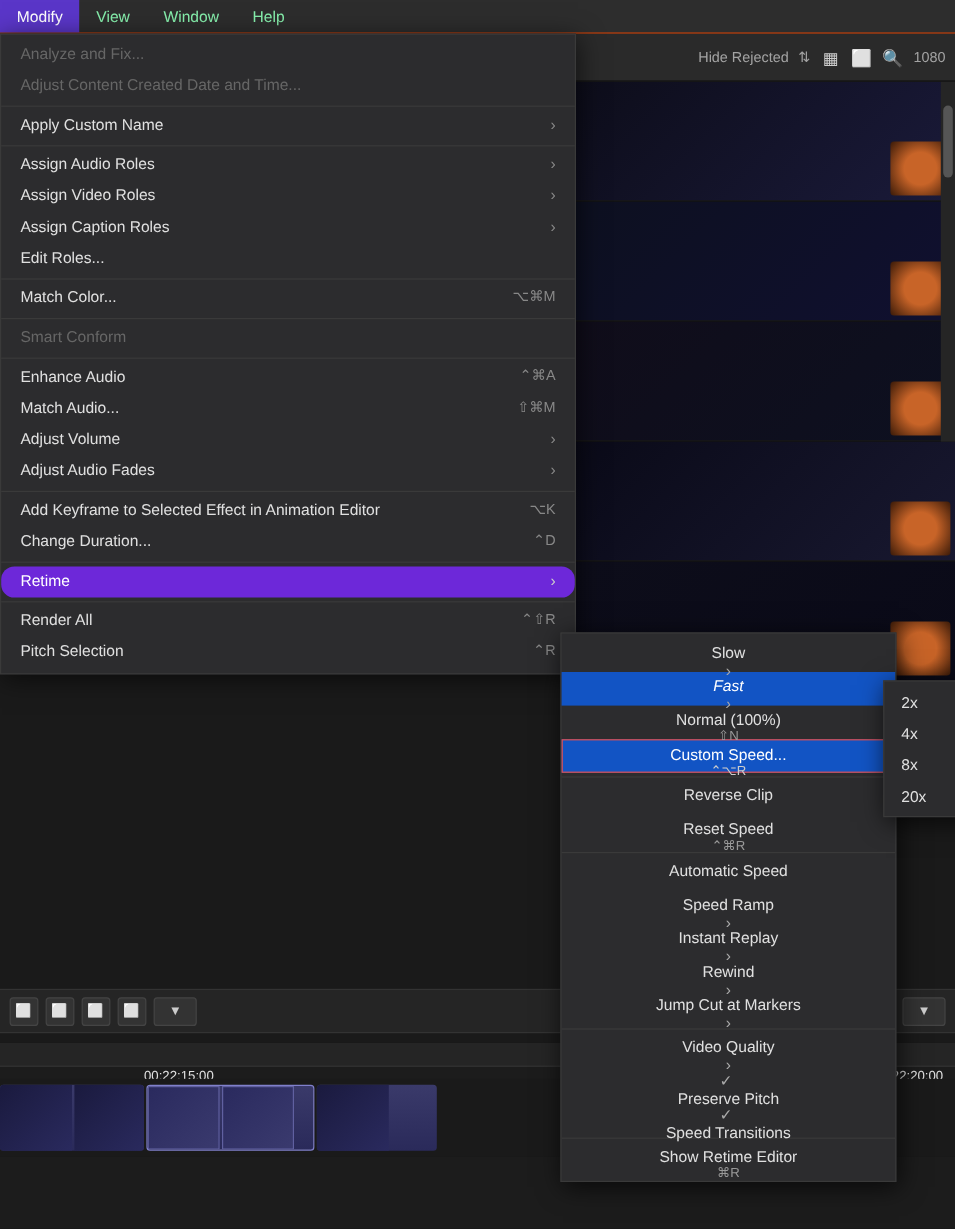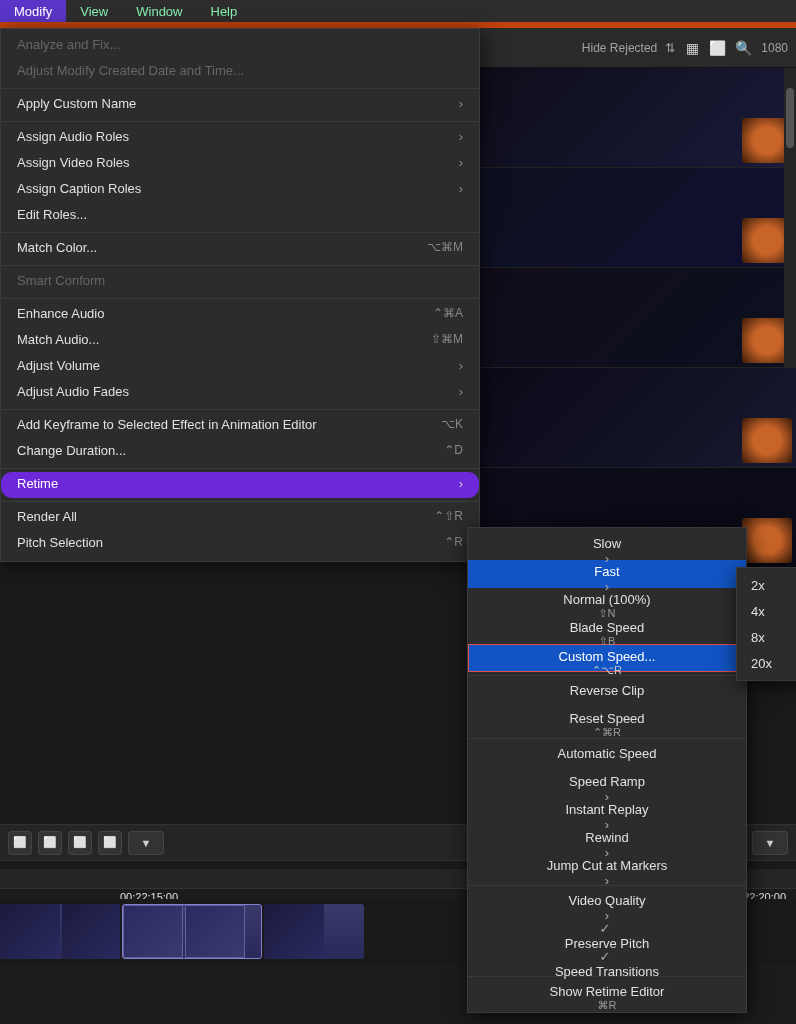--- a/index.html
+++ b/index.html
@@ -16,21 +16,21 @@
 
     
     .menu-bar {
       position: absolute;
       top: 0; left: 0; right: 0;
       height: 28px;
       background: #2d2d2d;
       display: flex;
       align-items: center;
       z-index: 100;
-      border-bottom: 6px solid #c2410c;
+      border-bottom: 1px solid #c2410c;
     }
     .menu-bar-item {
       padding: 0 14px;
       height: 100%;
       display: flex;
       align-items: center;
       color: #86efac;
       font-size: 13px;
       cursor: pointer;
     }
@@ -183,20 +183,21 @@
       cursor: pointer;
       color: #e0e0e0;
       font-size: 13px;
       white-space: nowrap;
       flex-direction: column;
     }
 
     .retime-item.highlighted-fast {
       background: #1254c4;
       color: white;
+      font-style: italic;
     }
 
     .retime-item.highlighted-custom {
       background: #1254c4;
       color: white;
       border: 1.5px solid #e05050;
     }
 
     .retime-item .shortcut {
       color: #999;
@@ -402,21 +403,21 @@
 
 <div class="scroll-indicator">
   <div class="scroll-thumb"></div>
 </div>
 
 <div class="main-menu">
   <div class="menu-item disabled">
     <span>Analyze and Fix...</span>
   </div>
   <div class="menu-item disabled">
-    <span>Adjust Modify Created Date and Time...</span>
+    <span>Adjust Content Created Date and Time...</span>
   </div>
   <div class="menu-separator"></div>
   <div class="menu-item">
     <span>Apply Custom Name</span>
     <span class="arrow">›</span>
   </div>
   <div class="menu-separator"></div>
   <div class="menu-item">
     <span>Assign Audio Roles</span>
     <span class="arrow">›</span>
@@ -488,24 +489,20 @@
     <span>Slow</span>
     <span class="arrow">›</span>
   </div>
   <div class="retime-item highlighted-fast">
     <span>Fast</span>
     <span class="arrow">›</span>
   </div>
   <div class="retime-item">
     <span>Normal (100%)</span>
     <span class="shortcut">⇧N</span>
-  </div>
-  <div class="retime-item">
-    <span>Blade Speed</span>
-    <span class="shortcut">⇧B</span>
   </div>
   <div class="retime-item highlighted-custom">
     <span>Custom Speed...</span>
     <span class="shortcut">⌃⌥R</span>
   </div>
   <div class="retime-separator"></div>
   <div class="retime-item">
     <span>Reverse Clip</span>
   </div>
   <div class="retime-item">

